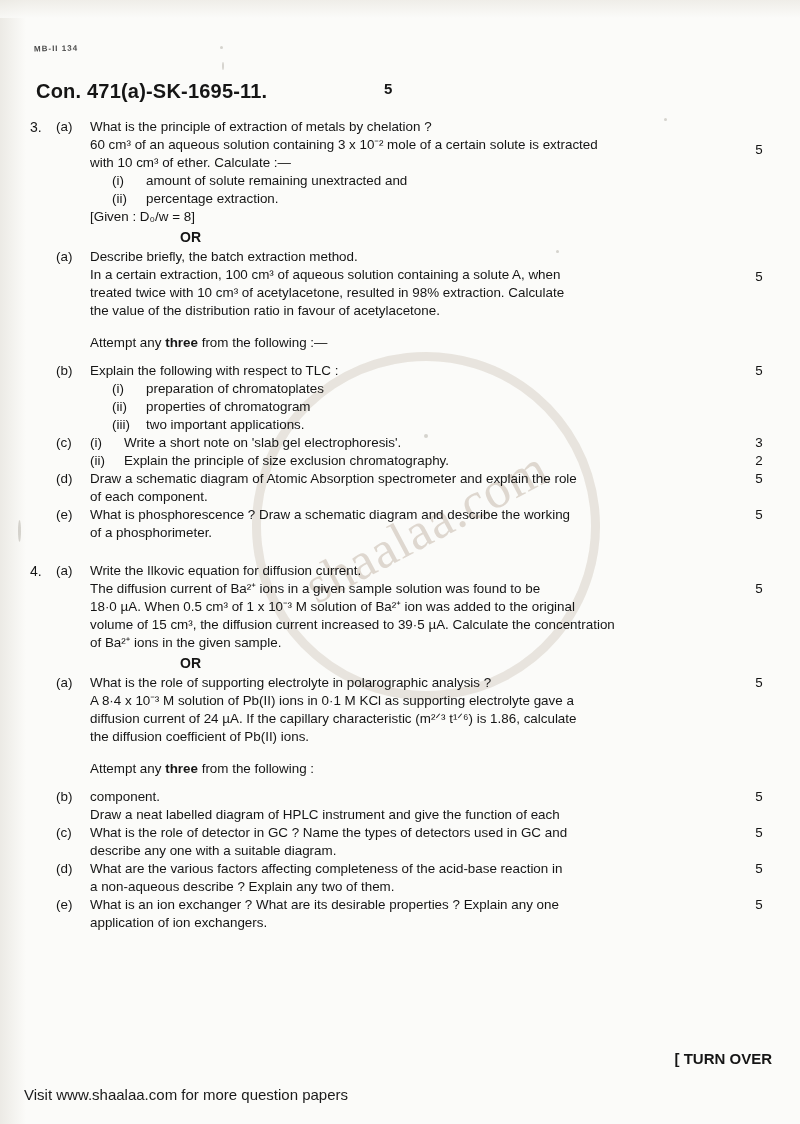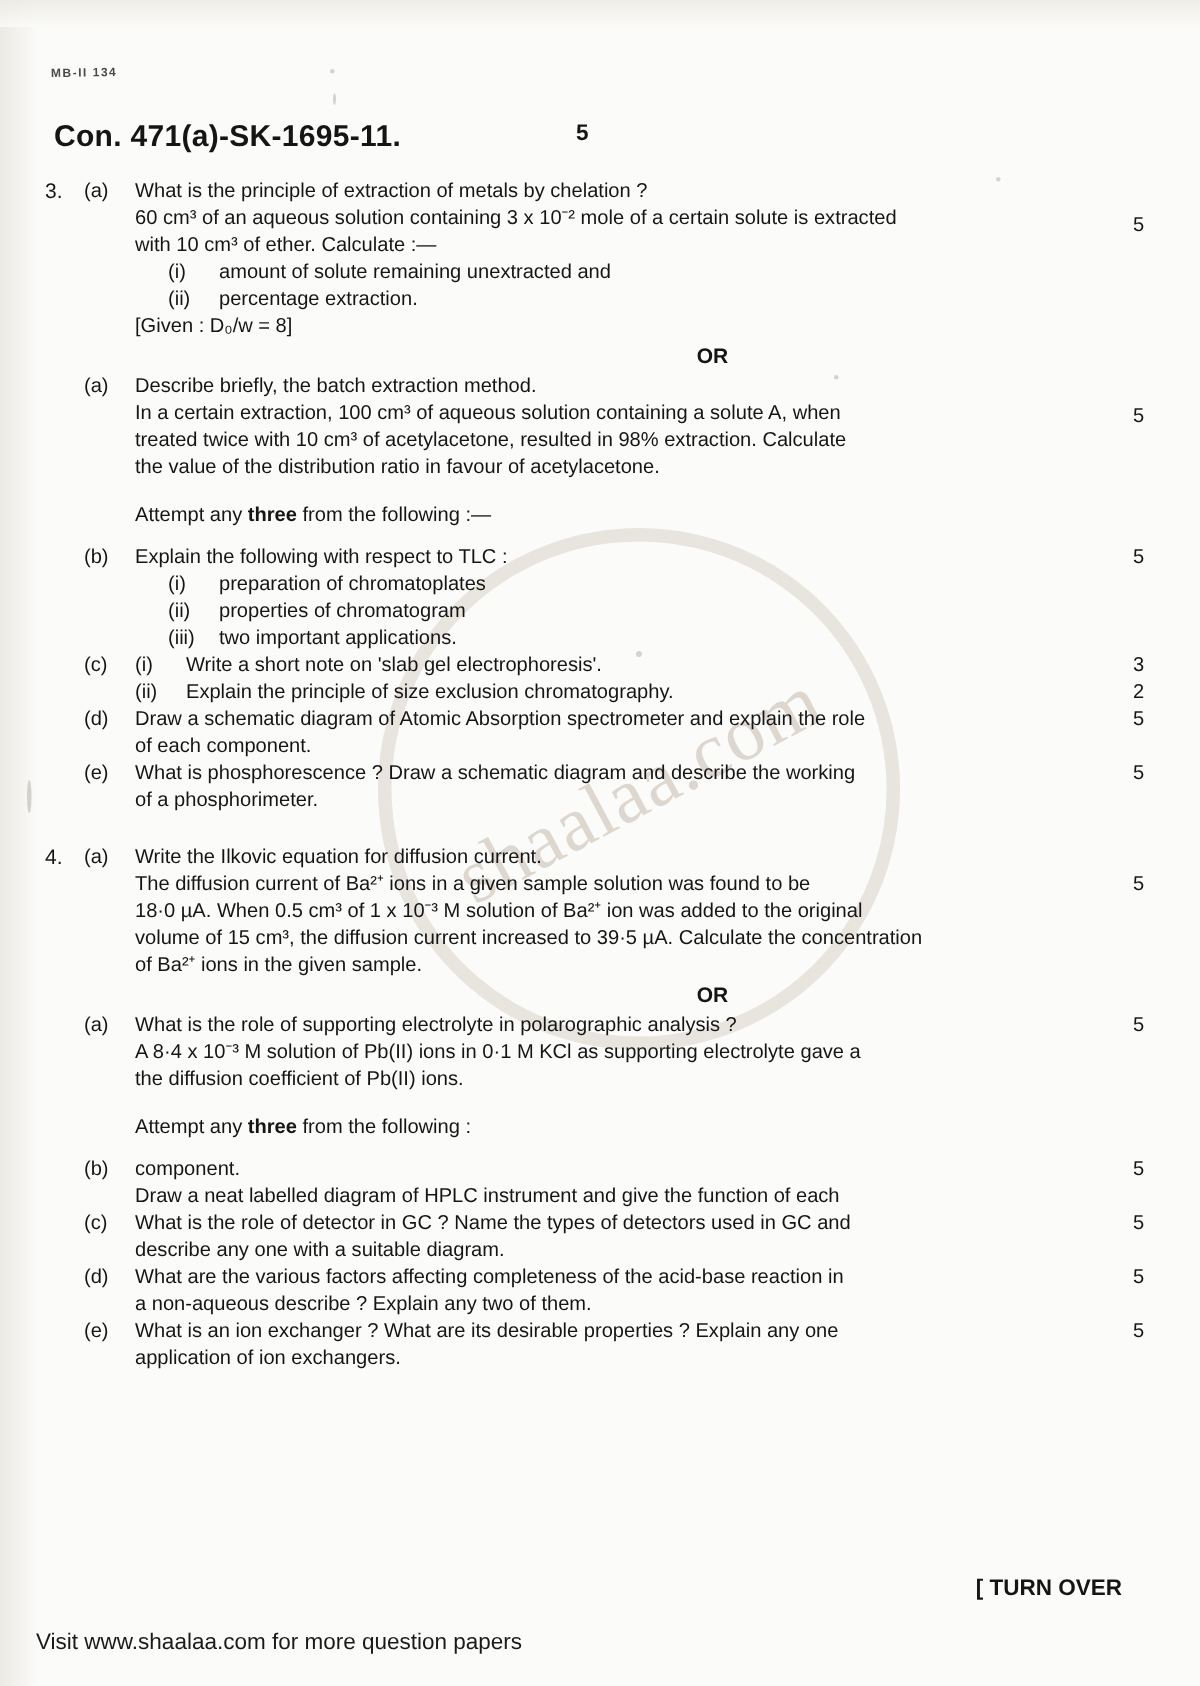--- a/index.html
+++ b/index.html
@@ -127,35 +127,35 @@
   .indent1 {
     padding-left: 22px;
   }
   .romanrow {
     display: flex;
   }
   .roman {
     flex: 0 0 34px;
   }
   .center-or {
-    text-align: center;
+    text-align: left;
     font-weight: bold;
     font-size: 14px;
     padding-left: 150px;
     margin: 2px 0 2px 0;
   }
   .attempt {
     padding-left: 60px;
     margin: 14px 0 10px 0;
   }
   .attempt b { font-weight: bold; }
   .gap-lg { height: 18px; }
   .turnover {
     position: absolute;
-    right: 52px;
+    right: 28px;
     top: 1050px;
     font-size: 15px;
     font-weight: bold;
   }
   .footer {
     position: absolute;
     left: 24px;
     top: 1086px;
     font-size: 15px;
     color: #1a1a1a;
@@ -311,20 +311,21 @@
       </div>
 
       <div class="center-or">OR</div>
 
       <div class="row">
         <div class="qnum"></div>
         <div class="sublabel">(a)</div>
         <div class="body">
           <div>What is the role of supporting electrolyte in polarographic analysis ?</div>
           <div>A 8·4 x 10⁻³ M solution of Pb(II) ions in 0·1 M KCl as supporting electrolyte gave a</div>
+          <div>diffusion current of 24 µA.  If the capillary characteristic (m²ᐟ³ t¹ᐟ⁶) is 1.86, calculate</div>
           <div>the diffusion coefficient of Pb(II) ions.</div>
         </div>
         <div class="marks" style="top:0px;">5</div>
       </div>
 
       <div class="attempt">
         <span>Attempt any </span><b>three</b><span> from the following :</span>
       </div>
 
       <div class="row">

